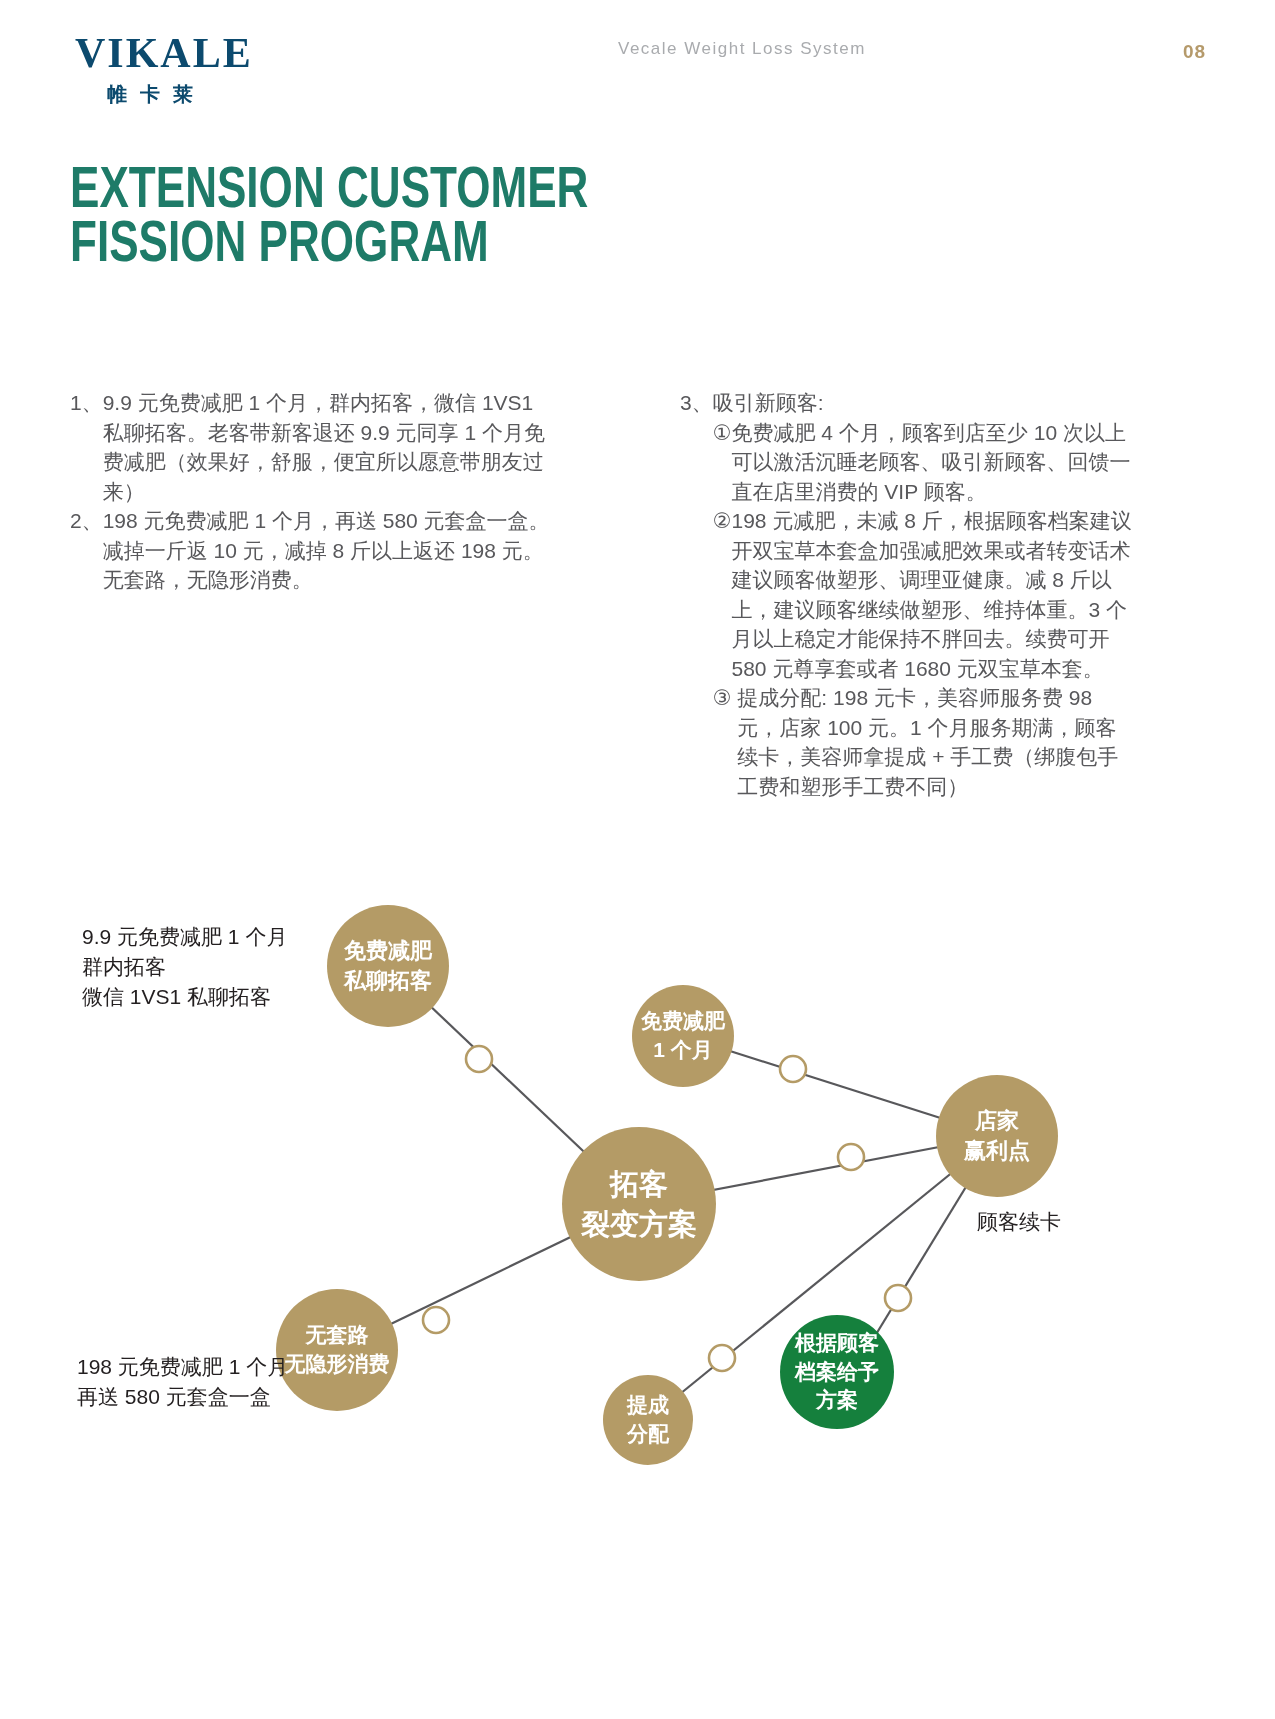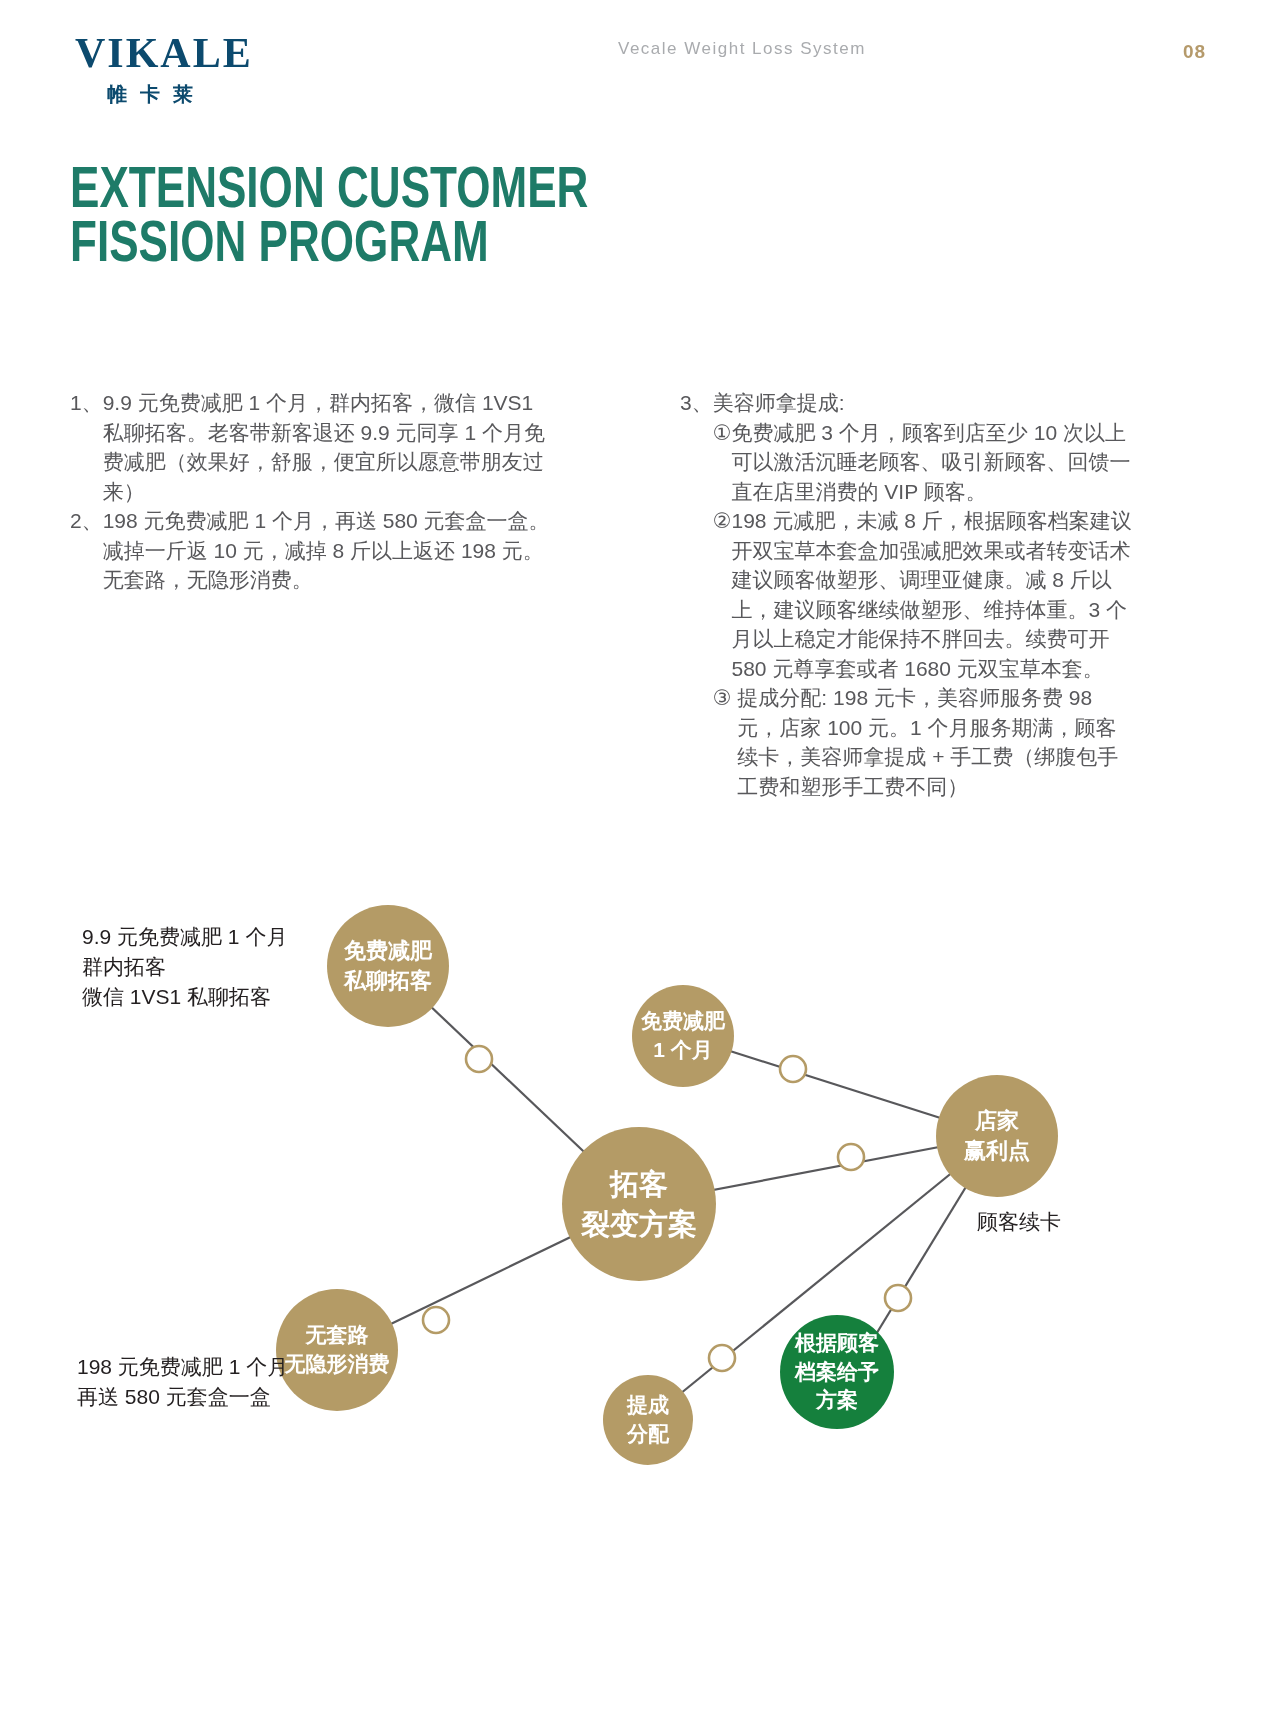--- a/index.html
+++ b/index.html
@@ -54,24 +54,24 @@
     <div class="li">
       <span class="mk">2、</span>
       <span class="tx">198 元免费减肥 1 个月，再送 580 元套盒一盒。减掉一斤返 10 元，减掉 8 斤以上返还 198 元。无套路，无隐形消费。</span>
     </div>
   </div>
 
   <div class="col col-right">
     <div class="li">
       <span class="mk">3、</span>
       <div class="tx">
-        <div>美容师拿提成:</div>
+        <div>吸引新顾客:</div>
         <div class="li sub">
           <span class="mk">①</span>
-          <span class="tx">免费减肥 3 个月，顾客到店至少 10 次以上可以激活沉睡老顾客、吸引新顾客、回馈一直在店里消费的 VIP 顾客。</span>
+          <span class="tx">免费减肥 4 个月，顾客到店至少 10 次以上可以激活沉睡老顾客、吸引新顾客、回馈一直在店里消费的 VIP 顾客。</span>
         </div>
         <div class="li sub">
           <span class="mk">②</span>
           <span class="tx">198 元减肥，未减 8 斤，根据顾客档案建议开双宝草本套盒加强减肥效果或者转变话术建议顾客做塑形、调理亚健康。减 8 斤以上，建议顾客继续做塑形、维持体重。3 个月以上稳定才能保持不胖回去。续费可开 580 元尊享套或者 1680 元双宝草本套。</span>
         </div>
         <div class="li sub">
           <span class="mk">③ </span>
           <span class="tx">提成分配: 198 元卡，美容师服务费 98 元，店家 100 元。1 个月服务期满，顾客续卡，美容师拿提成 + 手工费（绑腹包手工费和塑形手工费不同）</span>
         </div>
       </div>

